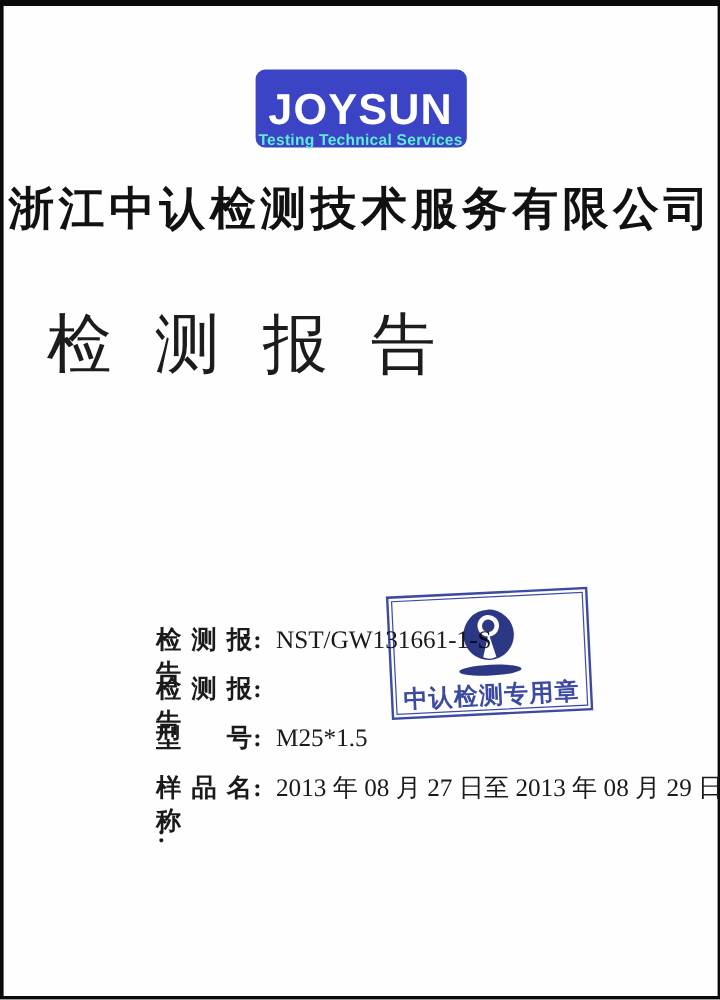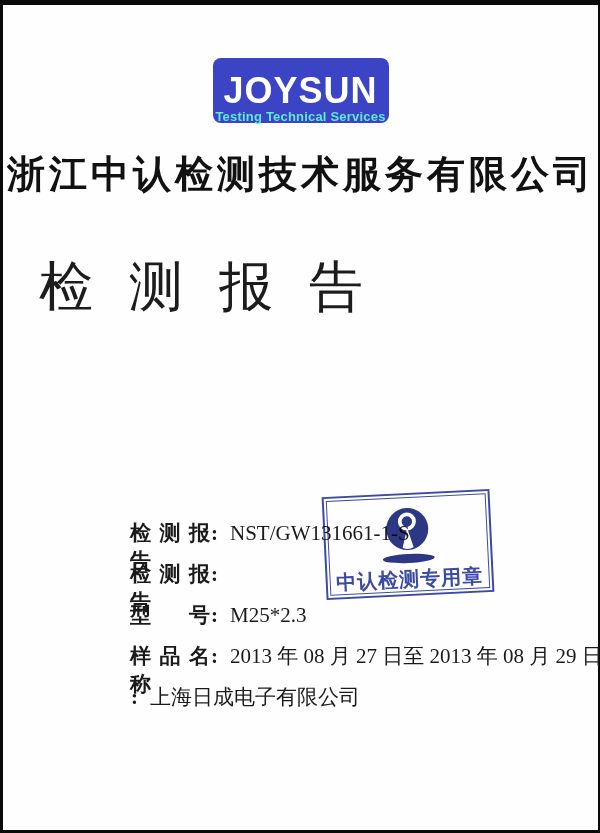--- a/index.html
+++ b/index.html
@@ -87,30 +87,29 @@
         <span class="colon">:</span>
       <span class="val">NST/GW131661-1-S</span>
     </div>
     <div class="row">
       <span class="lab">检测报告</span>
         <span class="colon">:</span>
     </div>
     <div class="row">
       <span class="lab">型号</span>
         <span class="colon">:</span>
-      <span class="val">M25*2.3</span>
+      <span class="val">M25*1.5</span>
     </div>
     <div class="row">
       <span class="lab">样品名称</span>
         <span class="colon">:</span>
       <span class="val">2013 年 08 月 27 日至 2013 年 08 月 29 日</span>
     </div>
     <div class="row">
         <span class="colon">:</span>
-      <span class="val">上海日成电子有限公司</span>
     </div>
   </div>
 
   <div class="stamp">
     <div class="stamp-inner"></div>
     <svg class="stamp-emblem" width="58" height="62" viewBox="-29 -26 58 62" xmlns="http://www.w3.org/2000/svg">
       <circle cx="0" cy="0" r="21" fill="var(--emblem)"></circle>
       <circle cx="0" cy="-7.5" r="9" fill="#ffffff"></circle>
       <path d="M 0 -1 L -5.5 18.5 Q 0 21.5 5.5 18.5 Z" fill="#ffffff"></path>
       <circle cx="0" cy="-7.5" r="5.2" fill="var(--emblem)"></circle>

